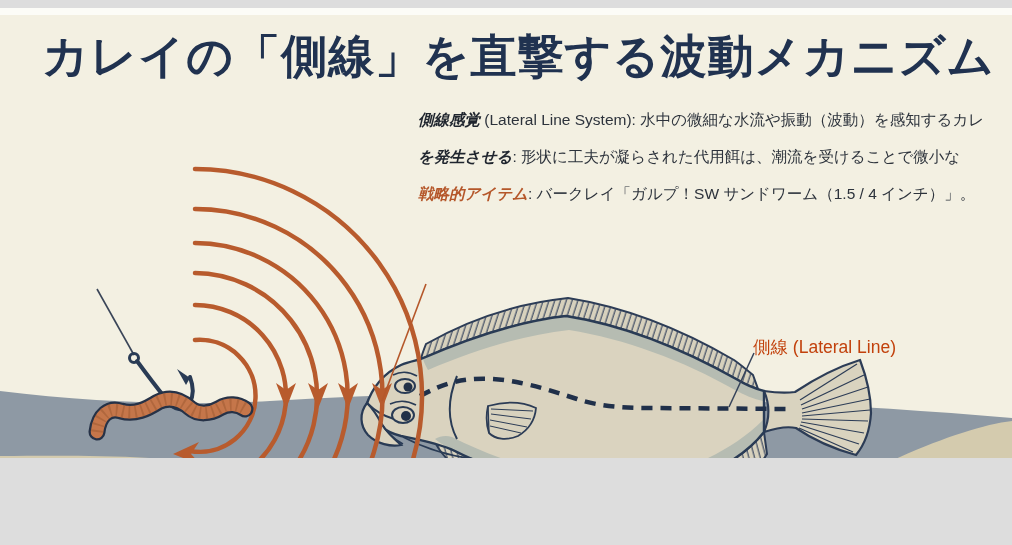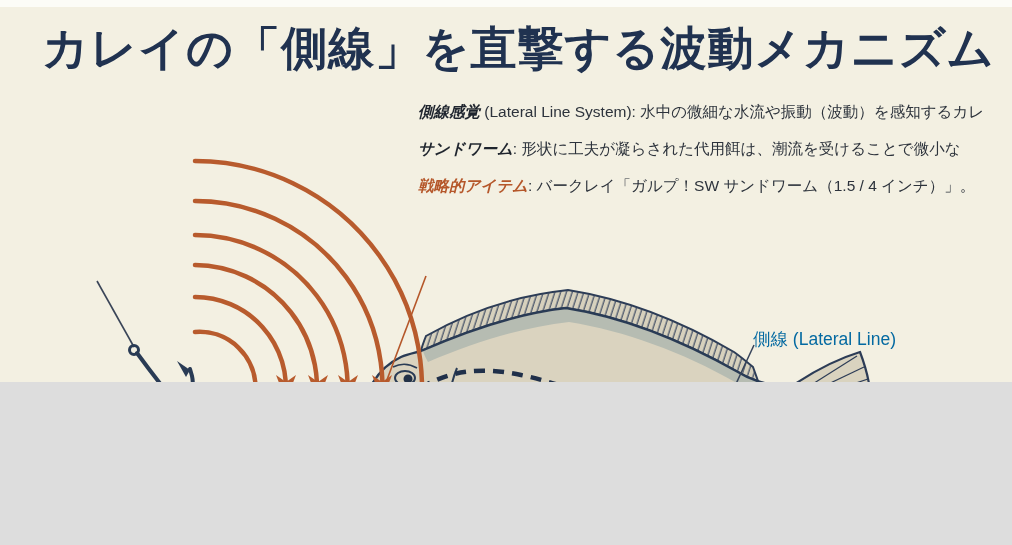--- a/index.html
+++ b/index.html
@@ -1,32 +1,32 @@
 <!DOCTYPE html>
 <html><head>
 <meta charset="utf-8">
 <style>
   html,body{margin:0;padding:0;background:#ddd;}
   .stage{
-    position:relative;width:1012px;height:382px;overflow:hidden;
-    background:#f3f0e2;font-family:"Liberation Sans","DejaVu Sans",sans-serif;
+    position:relative;width:1012px;height:450px;overflow:hidden;
+    background:#f3f0e2;font-family:"Liberation Sans","DejaVu Sans",sans-serif;margin-top:8px;
   }
   .top-strip{position:absolute;left:0;top:0;width:1012px;height:7px;background:#fcfcf7;}
   .scene{position:absolute;left:0;top:0;}
   .title{
     position:absolute;left:42px;top:18px;margin:0;white-space:nowrap;
     font-family:"Liberation Serif","DejaVu Serif",serif;
     font-size:46px;font-weight:700;letter-spacing:1px;color:#203250;
   }
   .panel{position:absolute;left:418px;top:100px;width:600px;}
   .panel p{margin:0 0 13px 0;font-size:15.5px;line-height:24px;color:#2d333c;}
   .panel b{font-weight:700;color:#1f252e;font-style:italic;}
   .panel p.strategic b{color:#b5572a;}
   .lateral-label{
-    position:absolute;left:753px;top:327px;font-size:17.5px;color:#0369a1;white-space:nowrap;
+    position:absolute;left:753px;top:327px;font-size:17.5px;color:#c2410c;white-space:nowrap;
   }
 </style>
 </head>
 <body>
 
 <div class="stage">
 
   <svg class="scene" width="1012" height="545" viewBox="0 0 1012 545">
     <defs>
       <pattern id="hatchTop" patternUnits="userSpaceOnUse" width="5.5" height="5.5" patternTransform="rotate(18)">
@@ -176,19 +176,19 @@
 
     <rect x="0" y="543" width="1012" height="2" fill="rgba(38,48,66,0.45)"></rect>
   </svg>
 
   <div class="top-strip"></div>
 
   <h1 class="title">カレイの「側線」を直撃する波動メカニズム</h1>
 
   <div class="panel">
     <p><b>側線感覚</b><span> (Lateral Line System): 水中の微細な水流や振動（波動）を感知するカレ</span><br></p>
-    <p><b>サンドワーム</b><span>: 形状に工夫が凝らされた代用餌は、潮流を受けることで微小な</span><br></p>
+    <p><b>を発生させる</b><span>: 形状に工夫が凝らされた代用餌は、潮流を受けることで微小な</span><br></p>
     <p class="strategic"><b>戦略的アイテム</b><span>: バークレイ「ガルプ！SW サンドワーム（1.5 / 4 インチ）」。</span><br></p>
   </div>
 
   <div class="lateral-label">側線 (Lateral Line)</div>
 
 </div>
 
 </body></html>

